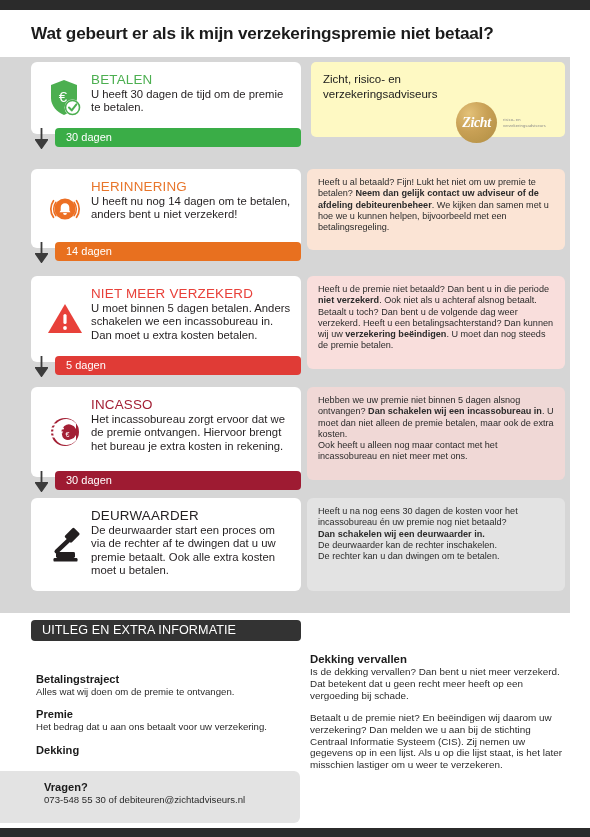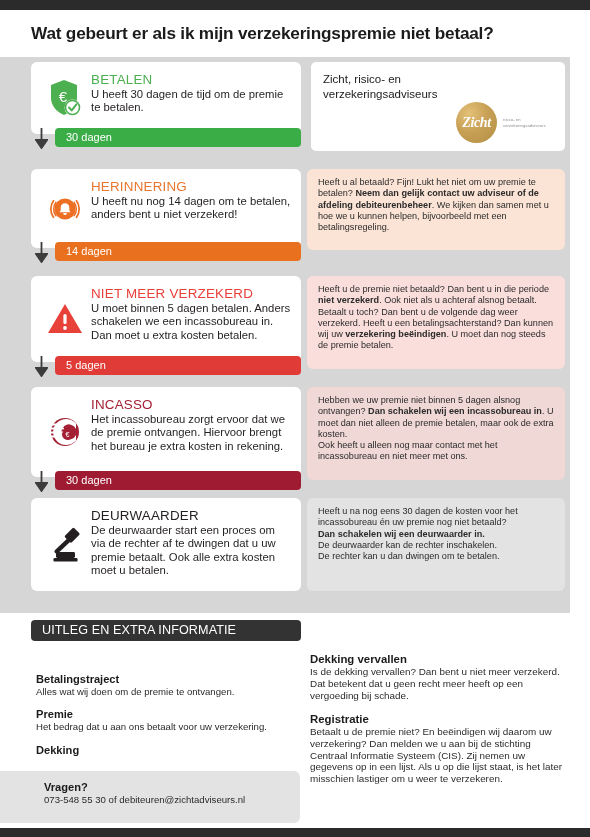--- a/index.html
+++ b/index.html
@@ -36,22 +36,22 @@
     position:absolute; top:57px; left:0; width:570px; height:556px;
     background:#d6d6d6;
   }
   .stage:after{
     content:""; position:absolute; top:0; right:-20px; width:20px; height:100%;
     background:#ffffff;
   }
 
   
   .brandcard {
-    position:absolute; left:311px; top:5px; width:254px; height:89px;
-    background:#ffffff; border-radius:5px;
+    position:absolute; left:311px; top:5px; width:254px; height:75px;
+    background:#fef9c3; border-radius:5px;
     padding:10px 12px;
   }
   .brandcard .bname { font-size:11.5px; line-height:15px; color:#1b1b1b; }
   .logo-wrap {
     position:absolute; left:145px; top:40px;
     display:flex; align-items:center; gap:6px;
   }
   .logo-disc {
     width:41px; height:41px; border-radius:50%;
     background:radial-gradient(circle at 32% 28%, #e3c178 0%, #c8a055 45%, #b08e43 100%);
@@ -281,21 +281,20 @@
   <div class="info-col left" id="info-left">
       <div class="ih">Betalingstraject</div>
       <div class="ip">Alles wat wij doen om de premie te ontvangen.</div>
       <div class="ih">Premie</div>
       <div class="ip">Het bedrag dat u aan ons betaalt voor uw verzekering.</div>
       <div class="ih">Dekking</div>
     </div>
   <div class="info-col right" id="info-right">
       <div class="ih">Dekking vervallen</div>
       <div class="ip">Is de dekking vervallen? Dan bent u niet meer verzekerd. Dat betekent dat u geen recht meer heeft op een vergoeding bij schade.</div>
-      <div class="ih">Registratie</div>
       <div class="ip">Betaalt u de premie niet? En beëindigen wij daarom uw verzekering? Dan melden we u aan bij de stichting Centraal Informatie Systeem (CIS). Zij nemen uw gegevens op in een lijst. Als u op die lijst staat, is het later misschien lastiger om u weer te verzekeren.</div>
     </div>
 </section>
 
 <div class="footcard">
   <div class="ih">Vragen?</div>
   <div class="ip">073-548 55 30 of debiteuren@zichtadviseurs.nl</div>
 </div>
 
 <div class="rail bottom"></div>

